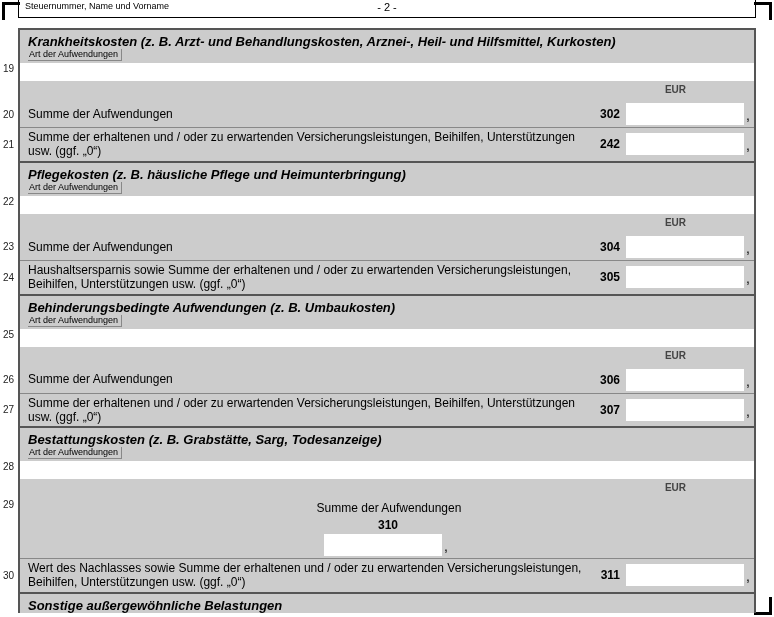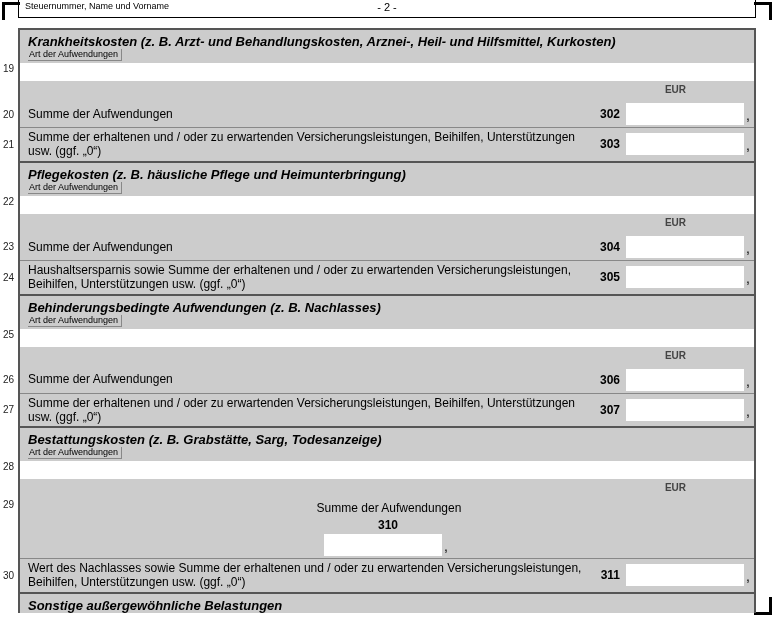--- a/index.html
+++ b/index.html
@@ -202,21 +202,21 @@
             <div class="row-text">Summe der Aufwendungen</div>
             <div class="code">302</div>
             <div class="input-cell">
               <div class="amount-input"></div>
               <div class="comma">,</div>
             </div>
           </div>
           <div class="amount-row" style="position: relative;">
             <span class="line-no">21</span>
             <div class="row-text">Summe der erhaltenen und / oder zu erwartenden Versicherungsleistungen, Beihilfen, Unterstützungen usw. (ggf. „0“)</div>
-            <div class="code">303</div>
+            <div class="code">242</div>
             <div class="input-cell">
               <div class="amount-input"></div>
               <div class="comma">,</div>
             </div>
           </div>
         </div>
         <div class="section-header">Pflegekosten (z. B. häusliche Pflege und Heimunterbringung)</div>
         <div class="art-label"><span>Art der Aufwendungen</span></div>
         <div class="white-row">
           <span class="line-no">22</span>
@@ -237,21 +237,21 @@
           <div class="amount-row" style="position: relative;">
             <span class="line-no">24</span>
             <div class="row-text">Haushaltsersparnis sowie Summe der erhaltenen und / oder zu erwartenden Versicherungsleistungen, Beihilfen, Unterstützungen usw. (ggf. „0“)</div>
             <div class="code">305</div>
             <div class="input-cell">
               <div class="amount-input"></div>
               <div class="comma">,</div>
             </div>
           </div>
         </div>
-        <div class="section-header">Behinderungsbedingte Aufwendungen (z. B. Nachlasses)</div>
+        <div class="section-header">Behinderungsbedingte Aufwendungen (z. B. Umbaukosten)</div>
         <div class="art-label"><span>Art der Aufwendungen</span></div>
         <div class="white-row">
           <span class="line-no">25</span>
         </div>
         <div class="grey-band">
           <div class="eur-row" style="position: relative;">
             <span class="eur-label">EUR</span>
           </div>
           <div class="amount-row" style="position: relative;">
             <span class="line-no">26</span>

